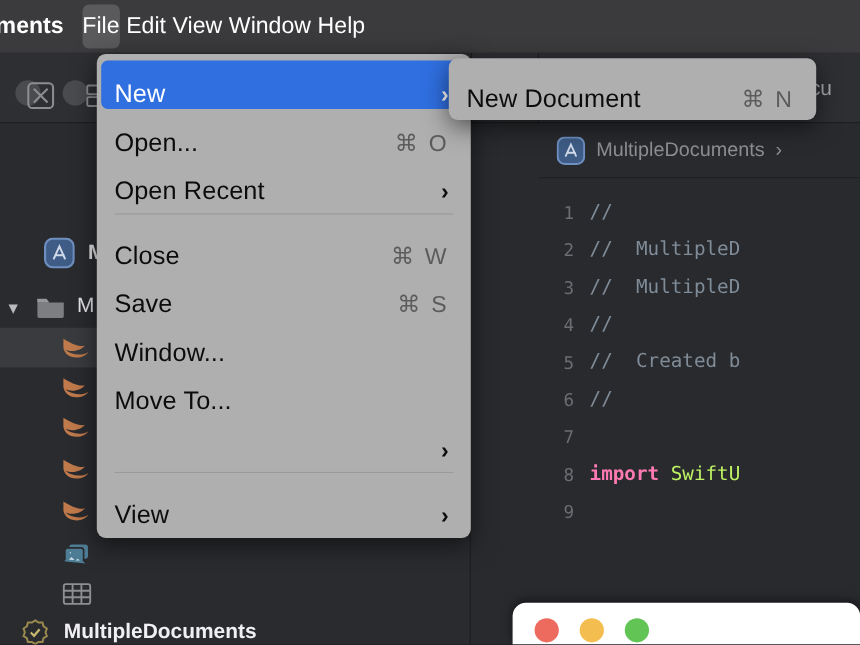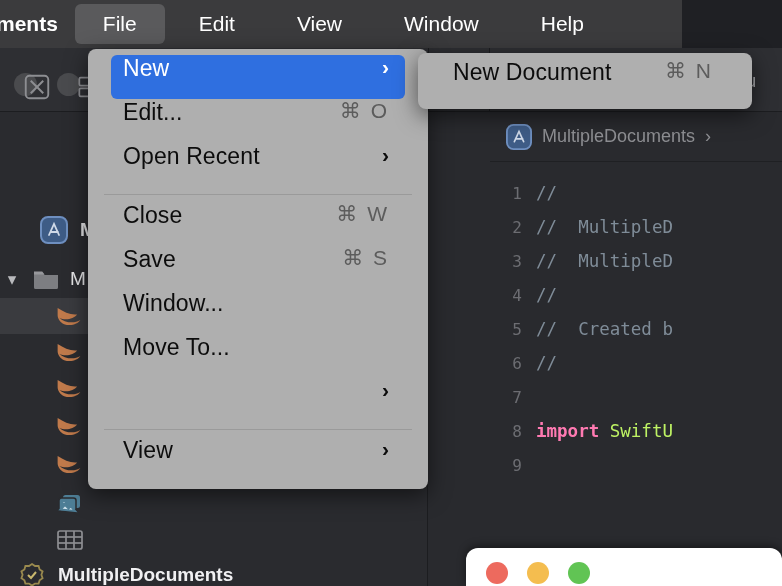--- a/index.html
+++ b/index.html
@@ -99,60 +99,60 @@
     width: 316px; height: 38px;
     background: #ffffff;
     border-radius: 12px 12px 0 0;
     box-shadow: 0 -2px 9px rgba(0,0,0,.45);
   }
   .white-win .tl { position: absolute; top: 14px; display: flex; gap: 19px; left: 20px; }
   .white-win .tl i { width: 22px; height: 22px; border-radius: 50%; display:block; }
 
   
   .menubar {
-    position: absolute; left: 0; top: 0; width: 682px; height: 48px;
+    position: absolute; left: 0; top: 0; width: 782px; height: 48px;
     background: #3B3B3D; display: flex; align-items: center;
     padding-left: 0; z-index: 40;
   }
   .mb-app {
     color: #ffffff; font-size: 21px; font-weight: 700;
     padding: 0 14px 0 0; margin-left: -4px; white-space: nowrap;
   }
   .mb-item {
     color: #ffffff; font-size: 21px; height: 40px; line-height: 40px;
-    padding: 0 28px; border-radius: 6px; white-space: nowrap; margin: 0 3px;
+    padding: 0 0; border-radius: 6px; white-space: nowrap; margin: 0 3px;
   }
   .mb-item.active { background: #5A5A5C; }
 
   
   .menu {
     position: absolute; left: 88px; top: 49px; width: 340px;
     background: #AFAFAF;
     border-radius: 8px;
     box-shadow: 0 6px 22px rgba(0,0,0,.55);
     padding: 6px 0 8px 0;
     z-index: 60;
   }
   .mi {
-    position: relative; height: 44px; display: flex; align-items: flex-start;
-    padding: 0 16px 0 12px; margin: 0 23px; border-radius: 6px;
+    position: relative; height: 44px; display: flex; align-items: flex-end;
+    padding: 0 16px 0 12px; margin: 0 4px; border-radius: 6px;
   }
   .mi .mi-label { color: #0c0c0c; font-size: 23px; white-space: nowrap; letter-spacing: .1px; }
   .mi .mi-key {
     margin-left: auto; color: #5c5c5c; font-size: 21px; white-space: nowrap;
     letter-spacing: 2px;
   }
   .mi .mi-arrow { margin-left: auto; color: #0c0c0c; font-size: 21px; font-weight: 700; }
   .mi.hl { background: #2F6FE0; }
   .mi.hl .mi-label, .mi.hl .mi-arrow { color: #ffffff; }
   .sep { height: 1px; background: #9a9a9a; margin: 7px 16px; }
 
   
   .submenu {
-    position: absolute; left: 418px; top: 53px; width: 334px;
+    position: absolute; left: 408px; top: 53px; width: 334px;
     background: #AFAFAF; border-radius: 8px;
     box-shadow: 0 6px 22px rgba(0,0,0,.55);
     padding: 6px 0; z-index: 70;
   }
 
   svg { display: block; }
 </style>
 </head>
 <body>
 
@@ -397,21 +397,21 @@
   </div>
 
   <div class="menu">
 
     <div class="mi hl">
       <span class="mi-label">New</span>
       <span class="mi-arrow">›</span>
     </div>
 
     <div class="mi">
-      <span class="mi-label">Edit...</span>
+      <span class="mi-label">Open...</span>
       <span class="mi-key">⌘ O</span>
     </div>
 
     <div class="mi">
       <span class="mi-label">Open Recent</span>
       <span class="mi-arrow">›</span>
     </div>
 
     <div class="sep"></div>
 

